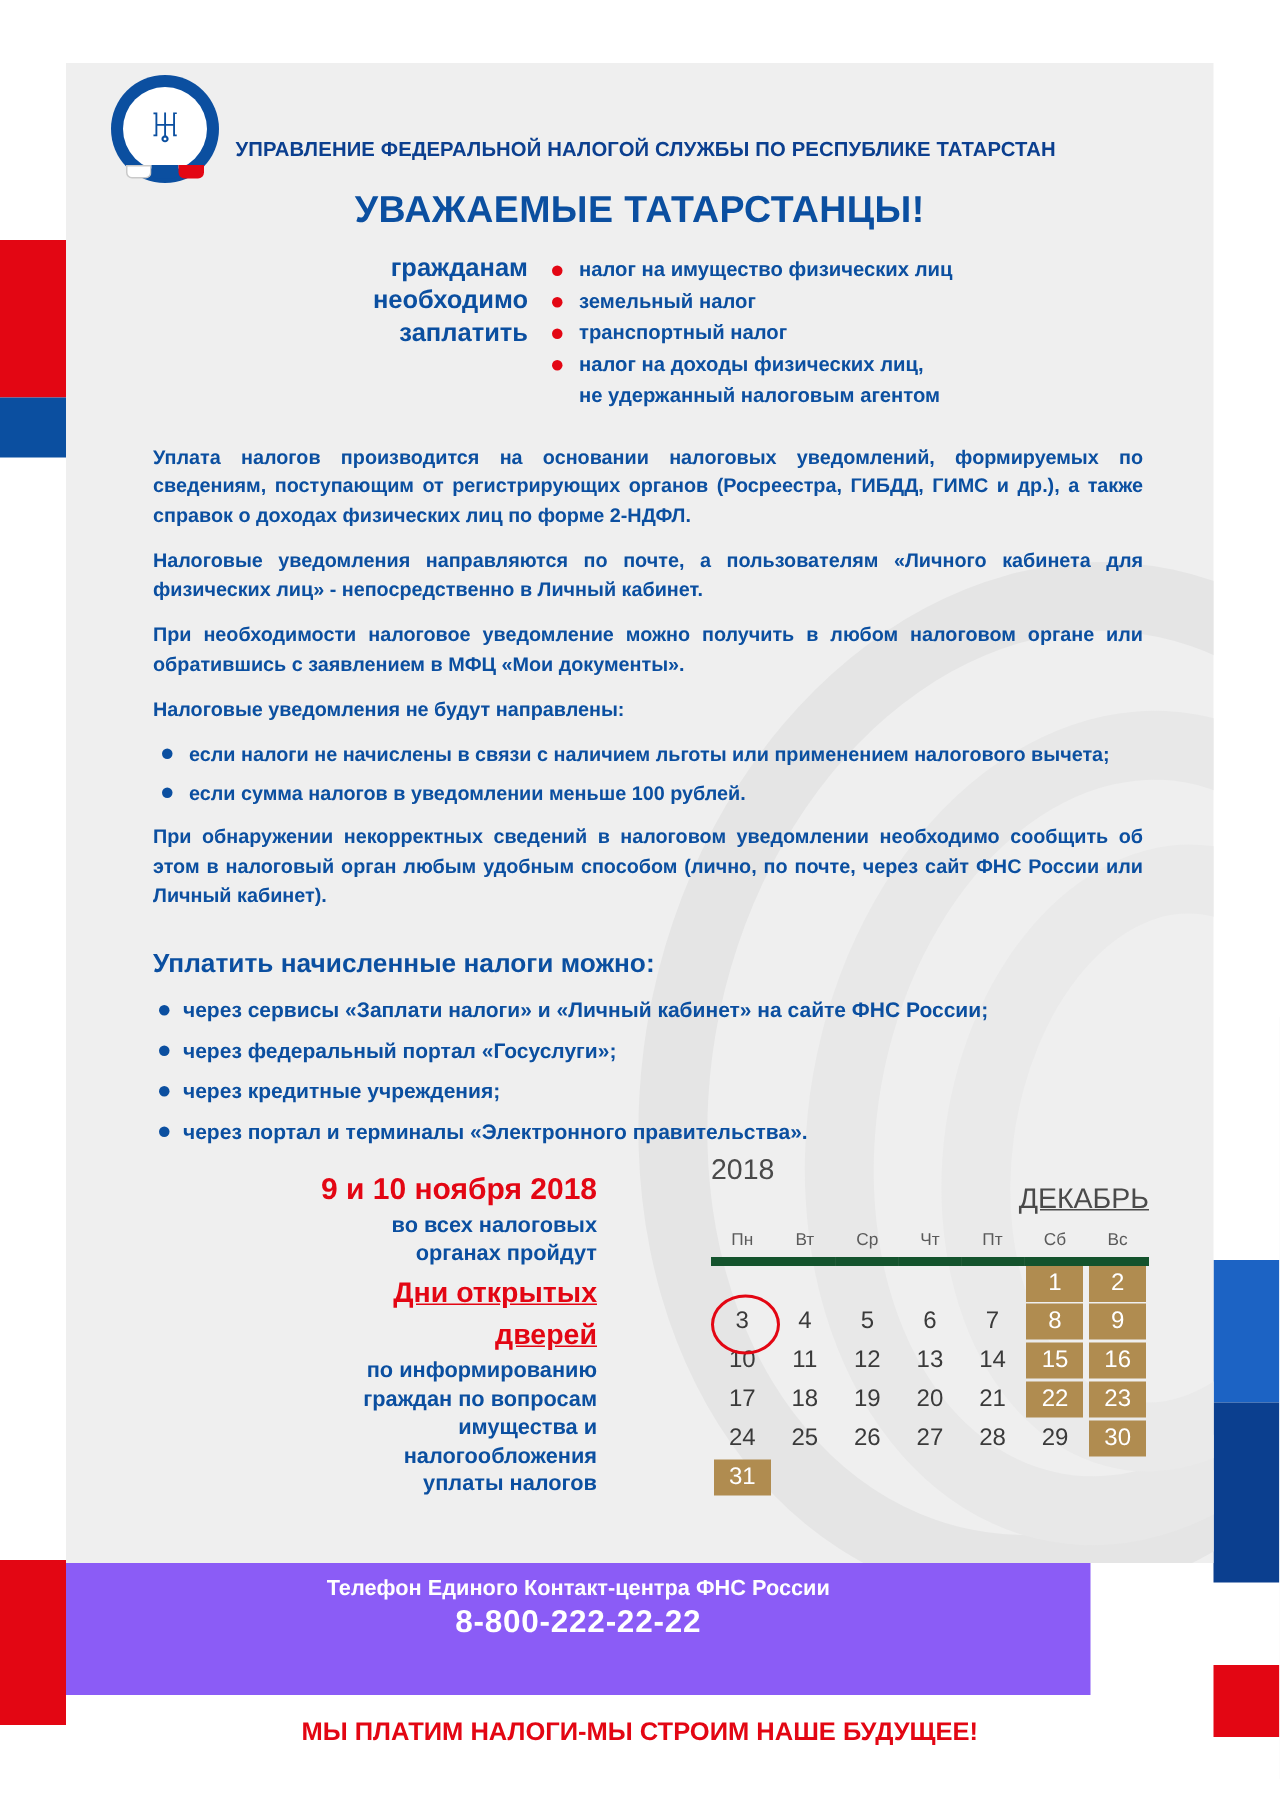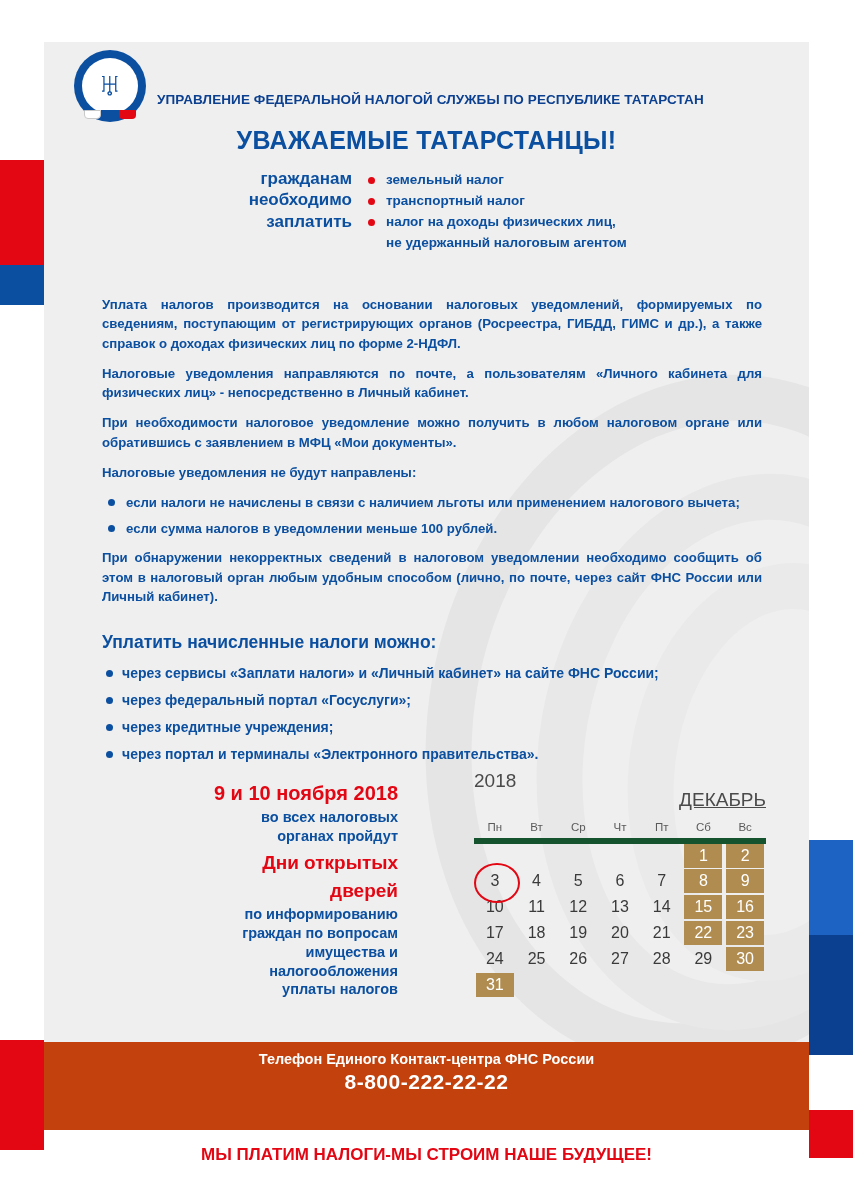--- a/index.html
+++ b/index.html
@@ -121,21 +121,21 @@
   }
   .pay ul li::before {
     content: ""; position: absolute; left: 4px; top: 7px;
     width: 7px; height: 7px; border-radius: 50%; background: #0b4fa0;
   }
 
   
   .opendays { position: absolute; left: 54px; top: 740px; width: 300px; text-align: right; }
   .opendays .date { font-size: 20px; font-weight: bold; color: #e30613; margin-bottom: 3px; }
   .opendays .sub  { font-size: 14.5px; font-weight: bold; color: #0b4fa0; line-height: 1.3; }
-  .opendays .big  { font-size: 19px; font-weight: bold; color: #e30613; line-height: 1.22; margin: 5px 0 3px; }
+  .opendays .big  { font-size: 19px; font-weight: bold; color: #e30613; line-height: 1.22; margin: 5px 0 3px; text-decoration: underline; }
 
   
   .cal { position: absolute; left: 430px; top: 728px; width: 300px; }
   .cal .y { text-align: left; font-size: 19px; color: #4a4a4a; padding-right: 8px; }
   .cal .m { text-align: right; font-size: 19px; color: #4a4a4a; padding-right: 8px; margin-top: -3px; text-decoration: underline; }
   .cal table { width: 292px; border-collapse: collapse; margin-top: 7px; }
   .cal thead th {
     font-size: 11.5px; font-weight: normal; color: #5a5a5a; padding: 3px 0 5px;
     border-bottom: 6px solid #14532d; width: 41px; text-align: center;
   }
@@ -146,22 +146,22 @@
   .cal tbody td .cell { display: inline-block; width: 34px; height: 24px; line-height: 24px; }
   .cal tbody td .we { background: #b08c50; color: #ffffff; width: 38px; }
   .cal .circled { position: relative; display: inline-block; width: 34px; height: 24px; line-height: 24px; }
   .cal .circled::after {
     content: ""; position: absolute; left: -4px; top: -6px;
     width: 42px; height: 36px; border: 2.5px solid #e30613; border-radius: 50%;
   }
 
   
   .contact {
-    position: absolute; left: 44px; top: 1042px; width: 765px; height: 88px;
-    background: #c2410c; color: #ffffff; text-align: center; padding-top: 9px;
+    position: absolute; left: 44px; top: 1042px; width: 683px; height: 88px;
+    background: #8b5cf6; color: #ffffff; text-align: center; padding-top: 9px;
   }
   .contact .c1 { font-size: 14.5px; font-weight: bold; }
   .contact .c2 { font-size: 21px; font-weight: bold; margin-top: 3px; letter-spacing: .5px; }
   .contact .c3 { font-size: 16px; font-weight: bold; margin-top: 3px; }
 
   .slogan {
     position: absolute; left: 0; top: 1145px; width: 853px;
     text-align: center; font-size: 17px; font-weight: bold; color: #e30613;
   }
 </style>
@@ -200,20 +200,21 @@
 
       <div class="appeal">УВАЖАЕМЫЕ ТАТАРСТАНЦЫ!</div>
 
       <div class="deadline">
         <div class="l2">гражданам</div>
         <div class="l2">необходимо</div>
         <div class="l2">заплатить</div>
       </div>
 
       <ul class="taxlist">
+        <li><span>налог на имущество физических  лиц</span></li>
         <li><span>земельный налог</span></li>
         <li><span>транспортный налог</span></li>
         <li><span style="white-space:pre-line">налог на доходы физических лиц,
 не удержанный налоговым агентом</span></li>
       </ul>
 
       <div class="body">
         <p>Уплата налогов производится на основании налоговых уведомлений, формируемых по сведениям, поступающим от регистрирующих органов (Росреестра, ГИБДД, ГИМС и др.), а также справок о доходах физических лиц по форме 2-НДФЛ.</p>
         <p>Налоговые уведомления направляются по почте, а пользователям «Личного кабинета для физических лиц» - непосредственно в Личный кабинет.</p>
         <p>При необходимости налоговое уведомление можно получить в любом налоговом органе или обратившись с заявлением в МФЦ «Мои документы».</p>

